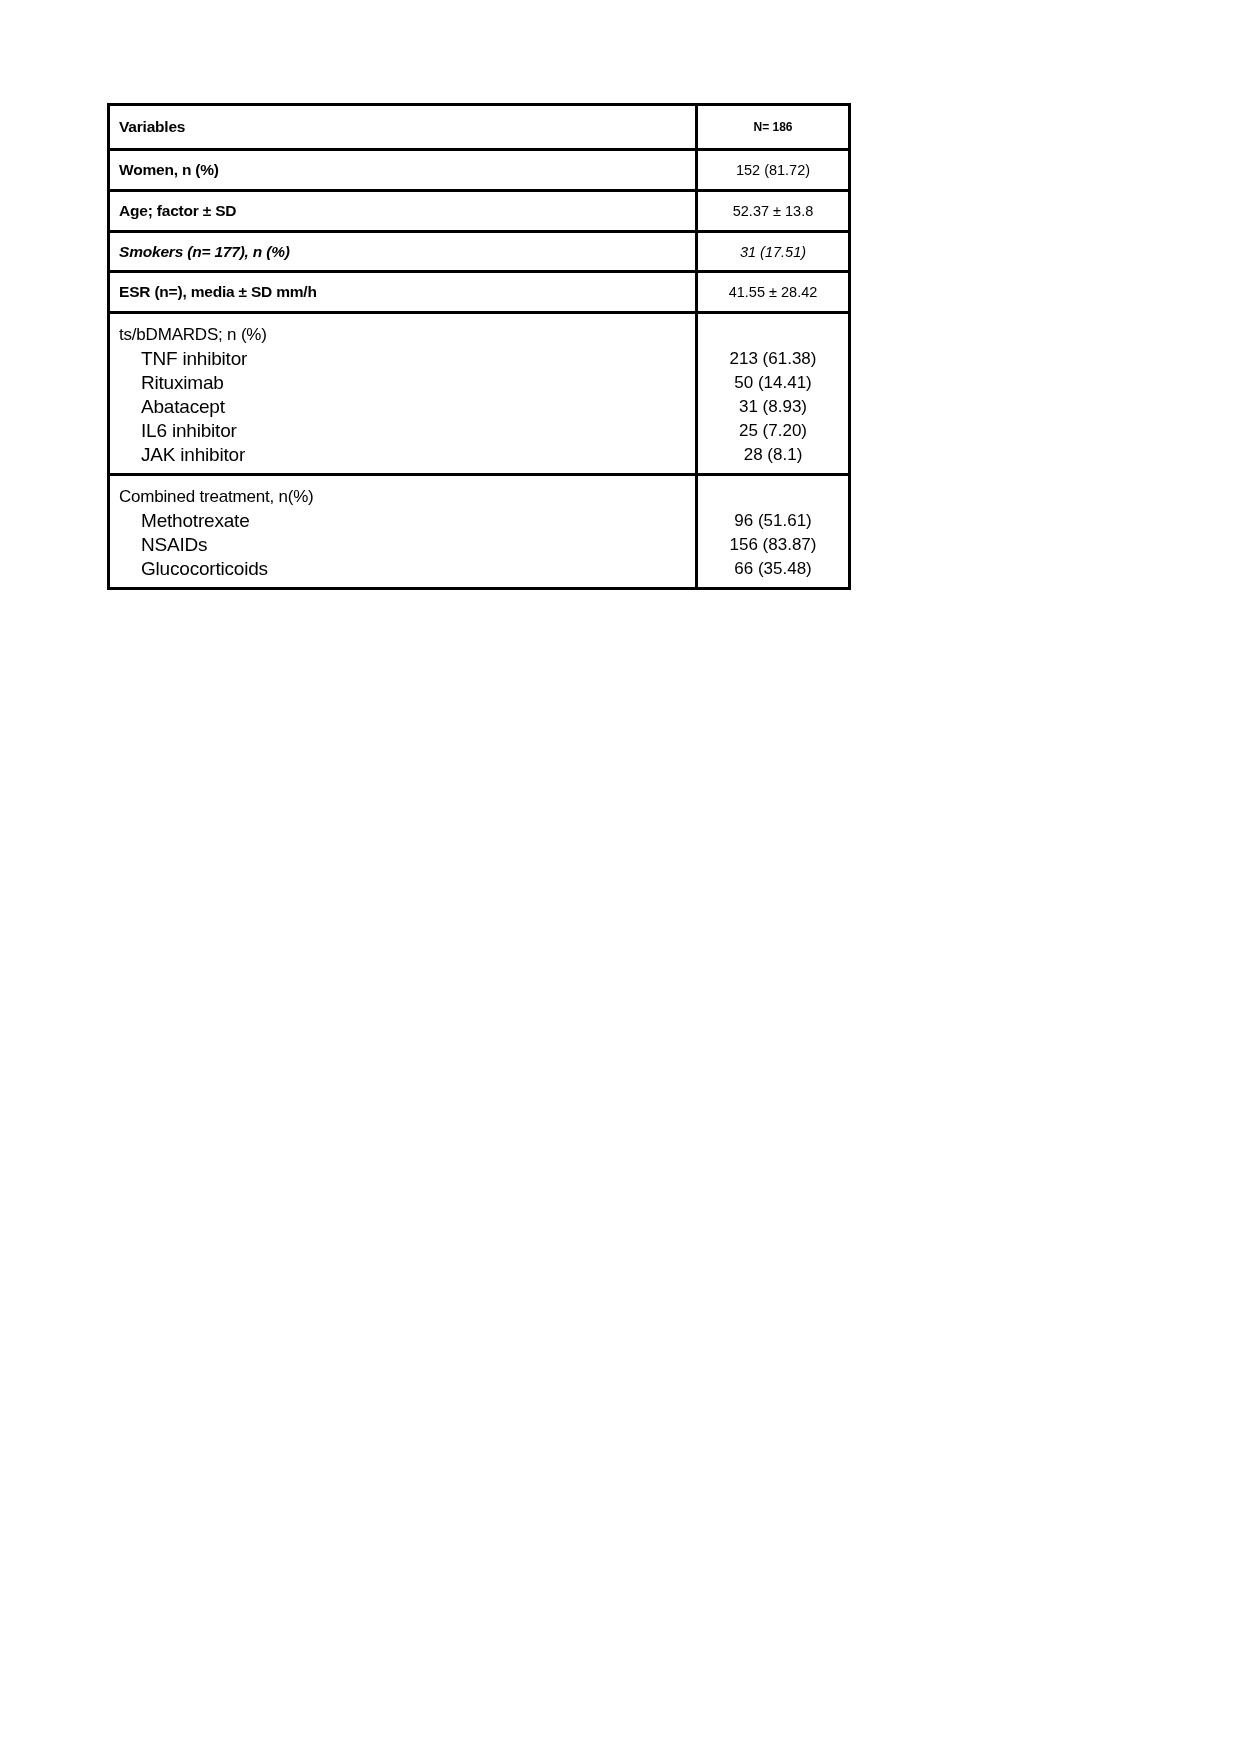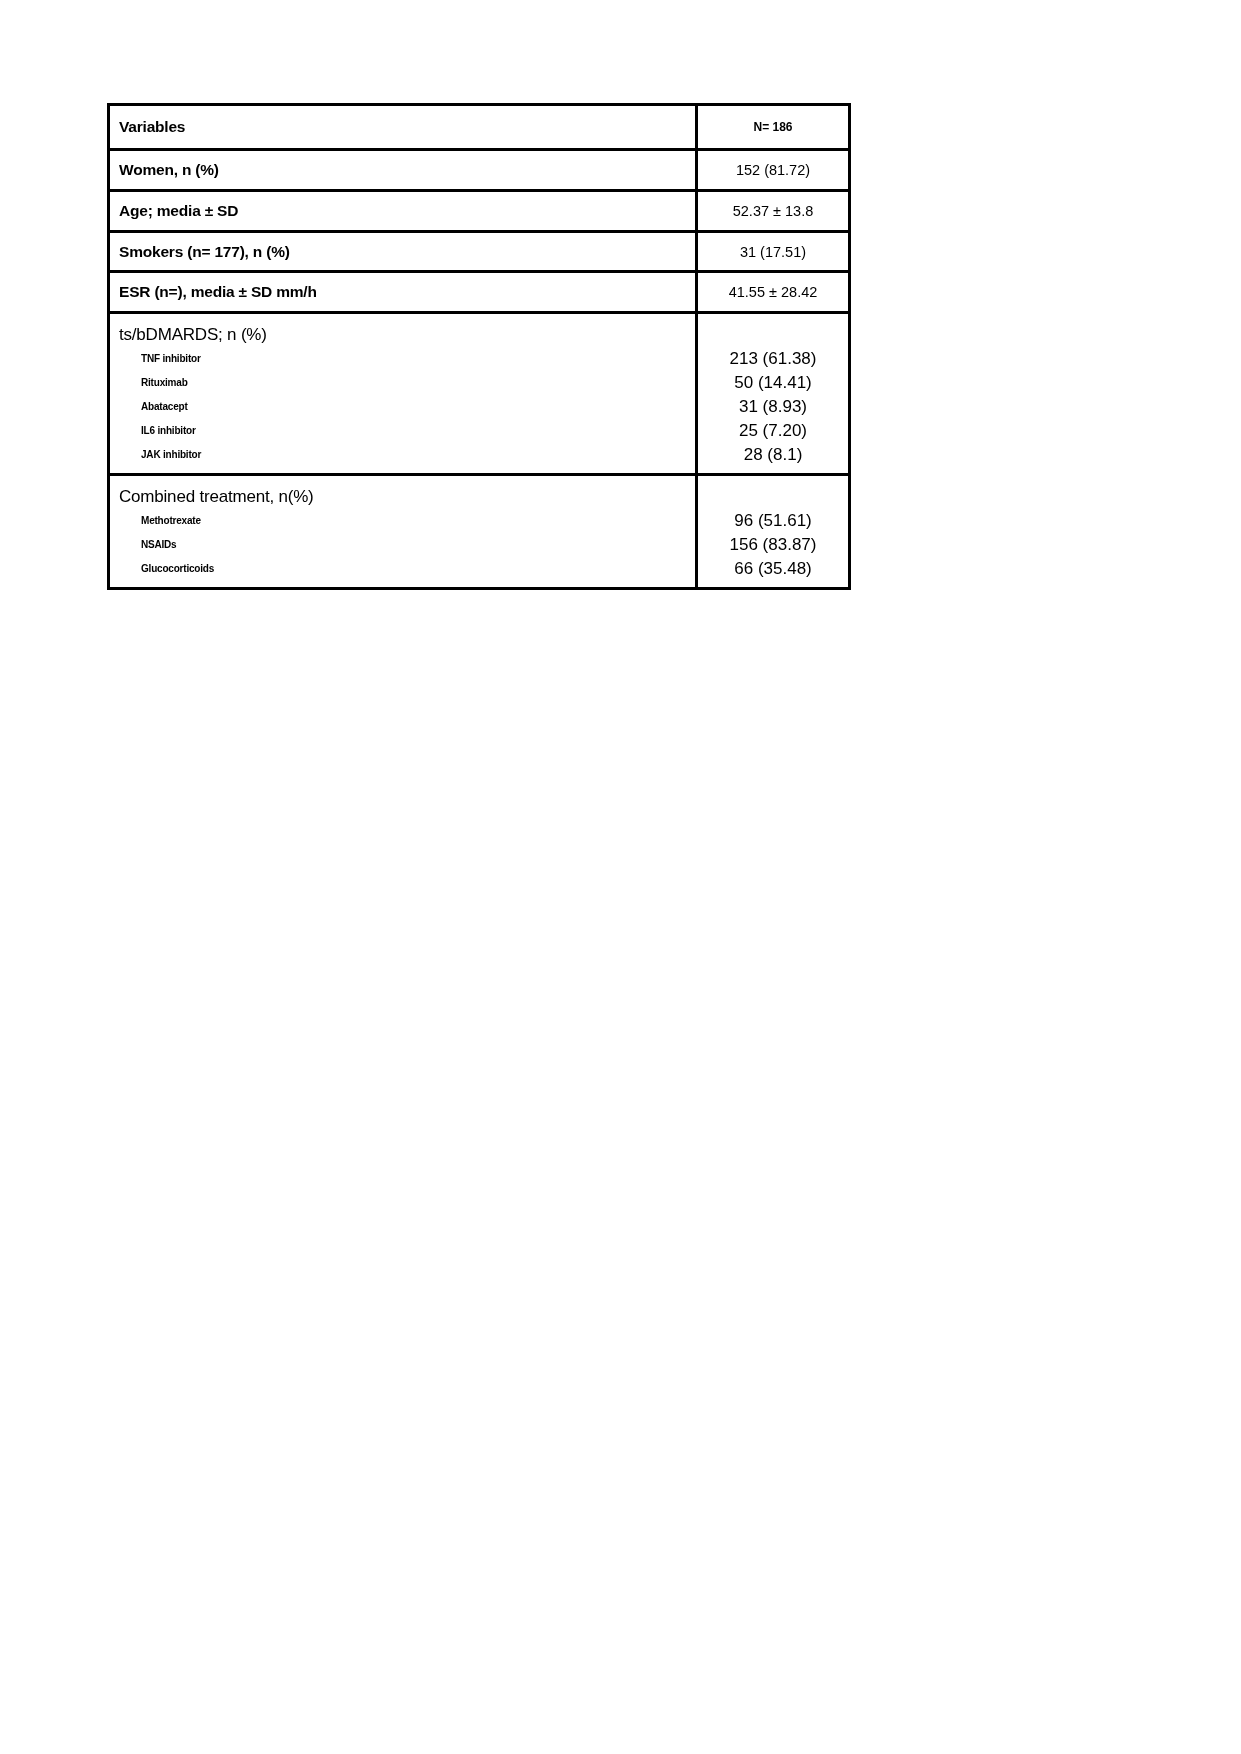--- a/index.html
+++ b/index.html
@@ -42,38 +42,38 @@
     text-align: center;
     vertical-align: middle;
     padding: 0 4px;
   }
   td.val.hdr {
     font-weight: bold;
     font-size: 12px;
   }
   tr.h45 { height: 45px; }
   tr.h41 { height: 41px; }
-  tr.h40 { height: 40px; }
+  tr.h40 { height: 40px; font-style: italic; }
   tr.hg1 { height: 161px; }
   tr.hg2 { height: 111px; }
 
   td.group-lbl, td.group-val {
     vertical-align: top;
     padding-top: 9px;
     padding-bottom: 6px;
   }
   td.group-lbl .gtitle {
     font-weight: normal;
     font-size: 17px;
     line-height: 24px;
     letter-spacing: -0.2px;
   }
   td.group-lbl .gsub {
-    font-weight: bold;
-    font-size: 10px;
+    font-weight: normal;
+    font-size: 19px;
     line-height: 24px;
     padding-left: 22px;
     letter-spacing: -0.2px;
   }
   td.group-val .vspacer {
     height: 24px;
   }
   td.group-val .gval {
     font-size: 17px;
     line-height: 24px;
@@ -94,21 +94,21 @@
     <td class="lbl">Variables</td>
     <td class="val hdr">N= 186</td>
   </tr>
 
   <tr class="h41">
     <td class="lbl">Women, n (%)</td>
     <td class="val">152 (81.72)</td>
   </tr>
 
   <tr class="h41">
-    <td class="lbl">Age; media ± SD</td>
+    <td class="lbl">Age; factor ± SD</td>
     <td class="val">52.37 ± 13.8</td>
   </tr>
 
   <tr class="h40">
     <td class="lbl">Smokers (n= 177), n (%)</td>
     <td class="val">31 (17.51)</td>
   </tr>
 
 
 

